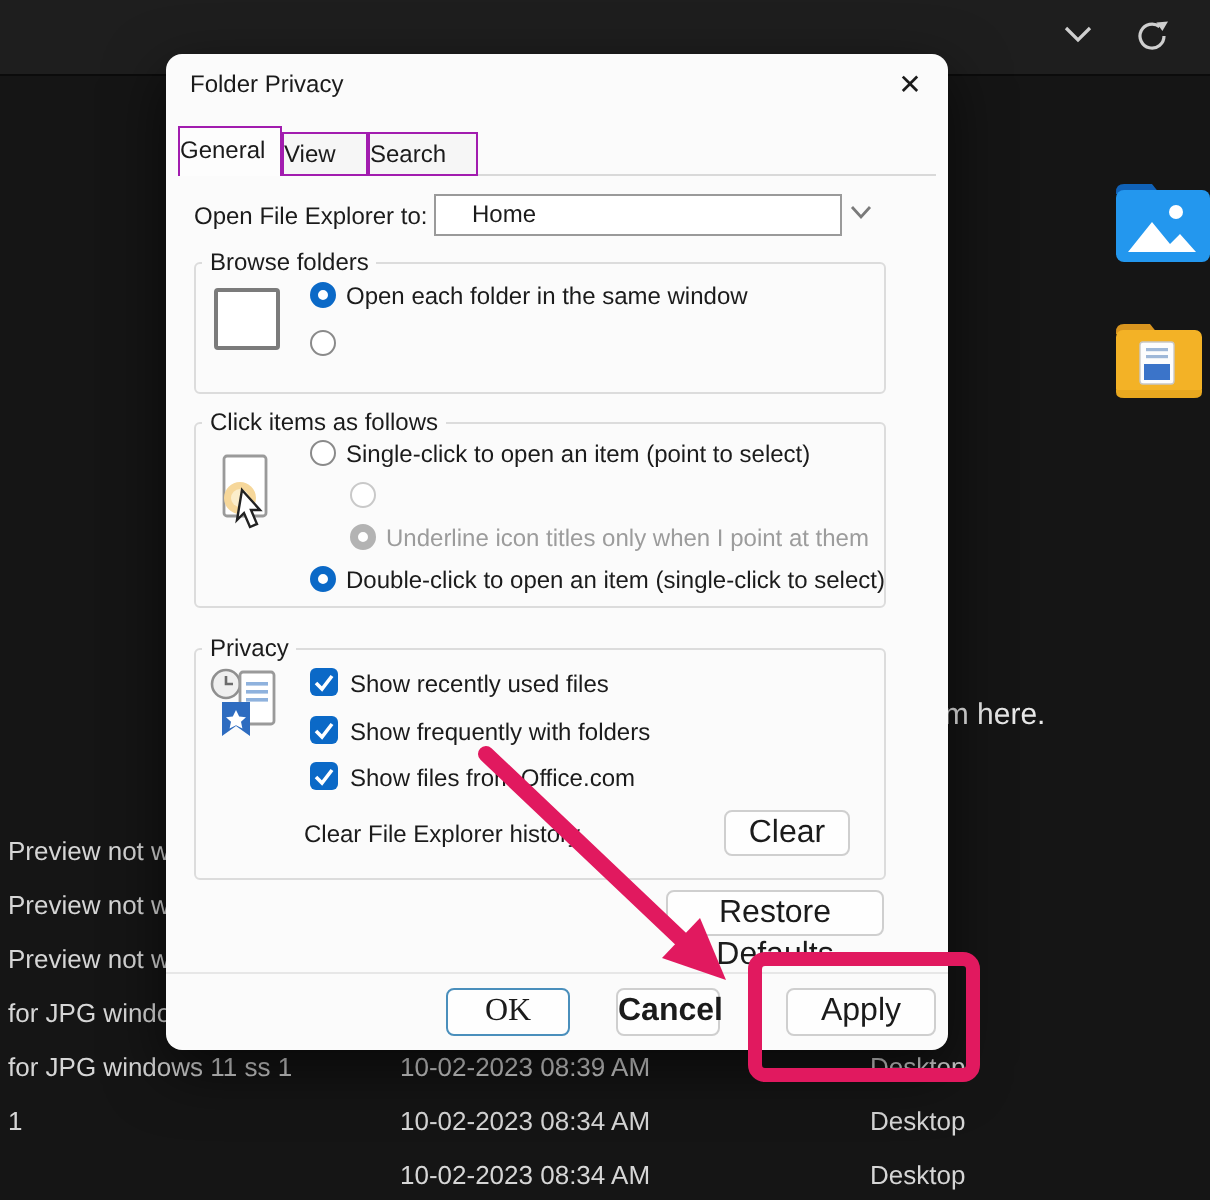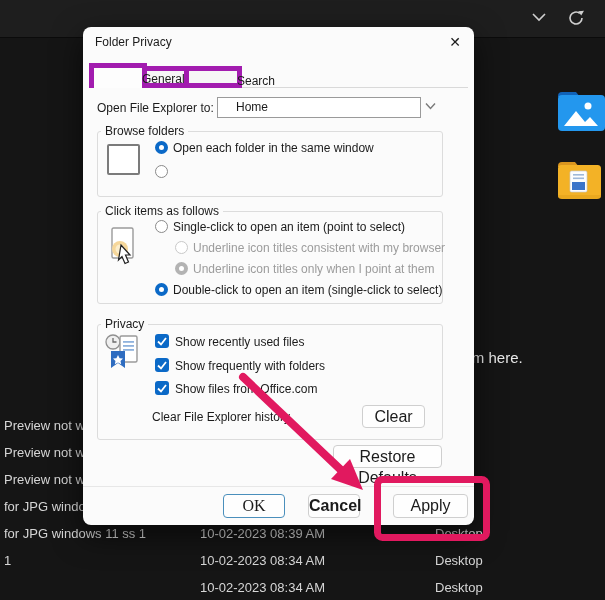--- a/index.html
+++ b/index.html
@@ -32,22 +32,22 @@
   .dialog{
     position:absolute;left:83px;top:27px;width:391px;height:498px;
     background:#fbfbfb;border-radius:8px;z-index:10;
     box-shadow:0 10px 30px rgba(0,0,0,.6);
     color:#1b1b1b;font-size:12px;
   }
   .dlg-title{position:absolute;left:12px;top:8px;font-size:12px;}
   .dlg-close{position:absolute;left:360px;top:5px;width:24px;height:20px;text-align:center;
     font-size:14px;line-height:20px;cursor:pointer;color:#1b1b1b;}
   .tab-line{position:absolute;left:6px;top:60px;width:379px;height:1px;background:#d9d9d9;}
-  .tab{position:absolute;box-sizing:border-box;border:5px solid #a21caf;background:#f6f6f6;
-    text-align:left;cursor:pointer;padding-left:48px;}
+  .tab{position:absolute;box-sizing:border-box;border:1px solid #a21caf;background:#f6f6f6;
+    text-align:left;cursor:pointer;}
   .tab-general{left:6px;top:36px;width:52px;height:25px;line-height:23px;background:#fdfdfd;border-bottom:none;z-index:2;}
   .tab-view{left:58px;top:39px;width:43px;height:22px;line-height:20px;}
   .tab-search{left:101px;top:39px;width:55px;height:22px;line-height:20px;}
   .open-label{position:absolute;left:14px;top:74px;}
   .combo{position:absolute;left:134px;top:70px;width:204px;height:21px;box-sizing:border-box;
     border:1px solid #9a9a9a;background:#fff;line-height:19px;padding-left:18px;cursor:pointer;}
   .combo-chevron{position:absolute;left:341px;top:74px;cursor:pointer;}
   .gb{position:absolute;left:14px;width:346px;box-sizing:border-box;
     border:1px solid #dcdcdc;border-radius:3px;}
   .gb1{top:104px;height:66px;}
@@ -173,21 +173,20 @@
   <div class="gb-label gb2-label">Click items as follows</div>
   <svg class="mouse-icon" width="30" height="40" viewBox="0 0 30 40">
     <rect x="3" y="1" width="21" height="30" rx="1.5" fill="#ffffff" stroke="#9a9a9a" stroke-width="1.4"></rect>
     <circle cx="11" cy="22" r="8" fill="#f6d79a"></circle>
     <circle cx="11" cy="22" r="4.5" fill="#fbedcb"></circle>
     <path d="M12 18 l9 10 h-4.5 l3 7 l-3.5 1.5 l-3 -7 l-3.5 3.5 z" fill="#ffffff" stroke="#222222" stroke-width="1.2"></path>
   </svg>
   <div class="radio" style="left:72px;top:193px"></div>
   <div class="opt-label" style="left:90px;top:193px">Single-click to open an item (point to select)</div>
   <div class="radio dis" style="left:92px;top:214px"></div>
-  <div class="opt-label dis" style="left:110px;top:214px">Underline icon titles consistent with my browser</div>
   <div class="radio dis sel" style="left:92px;top:235px"></div>
   <div class="opt-label dis" style="left:110px;top:235px">Underline icon titles only when I point at them</div>
   <div class="radio sel" style="left:72px;top:256px"></div>
   <div class="opt-label" style="left:90px;top:256px">Double-click to open an item (single-click to select)</div>
 
   <div class="gb gb3"></div>
   <div class="gb-label gb3-label">Privacy</div>
   <svg class="privacy-icon" width="42" height="40" viewBox="0 0 42 40">
     <circle cx="10" cy="9" r="7" fill="#efefef" stroke="#8f8f8f" stroke-width="1.3"></circle>
     <path d="M10 5 v4 h3.5" fill="none" stroke="#6b6b6b" stroke-width="1.3"></path>

